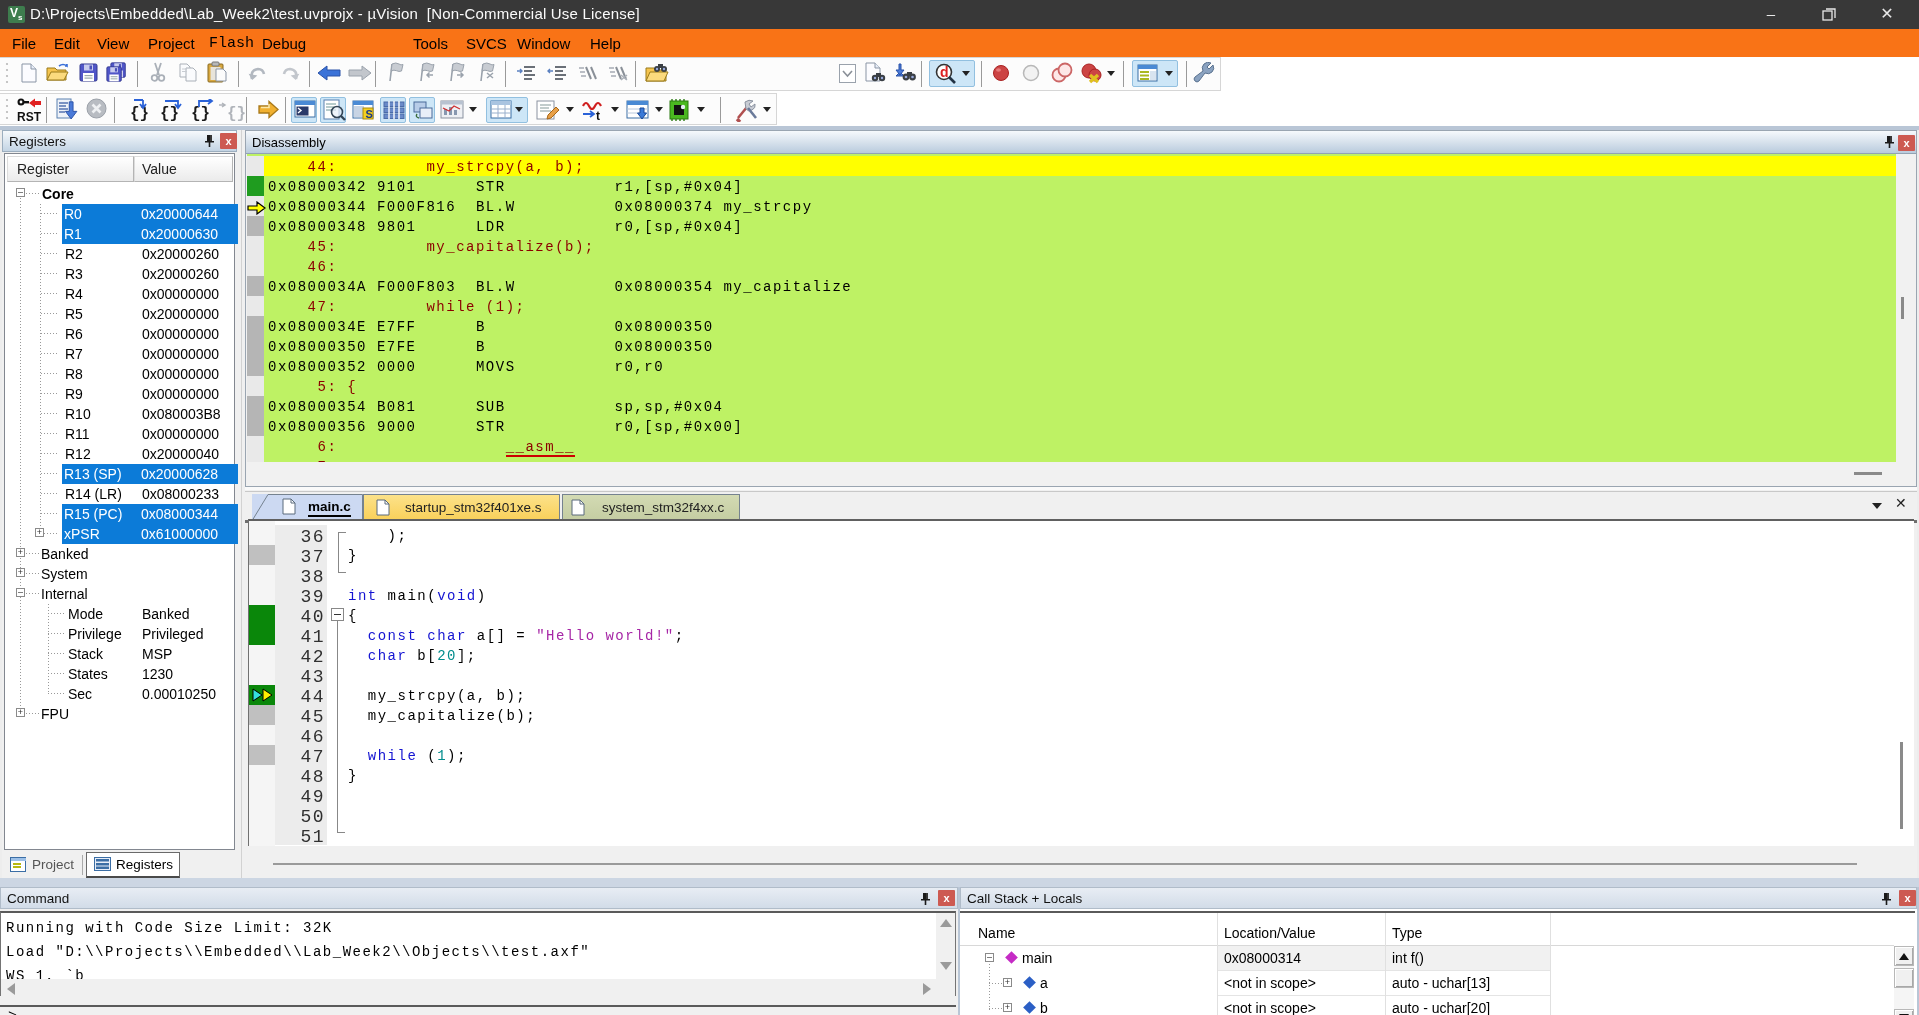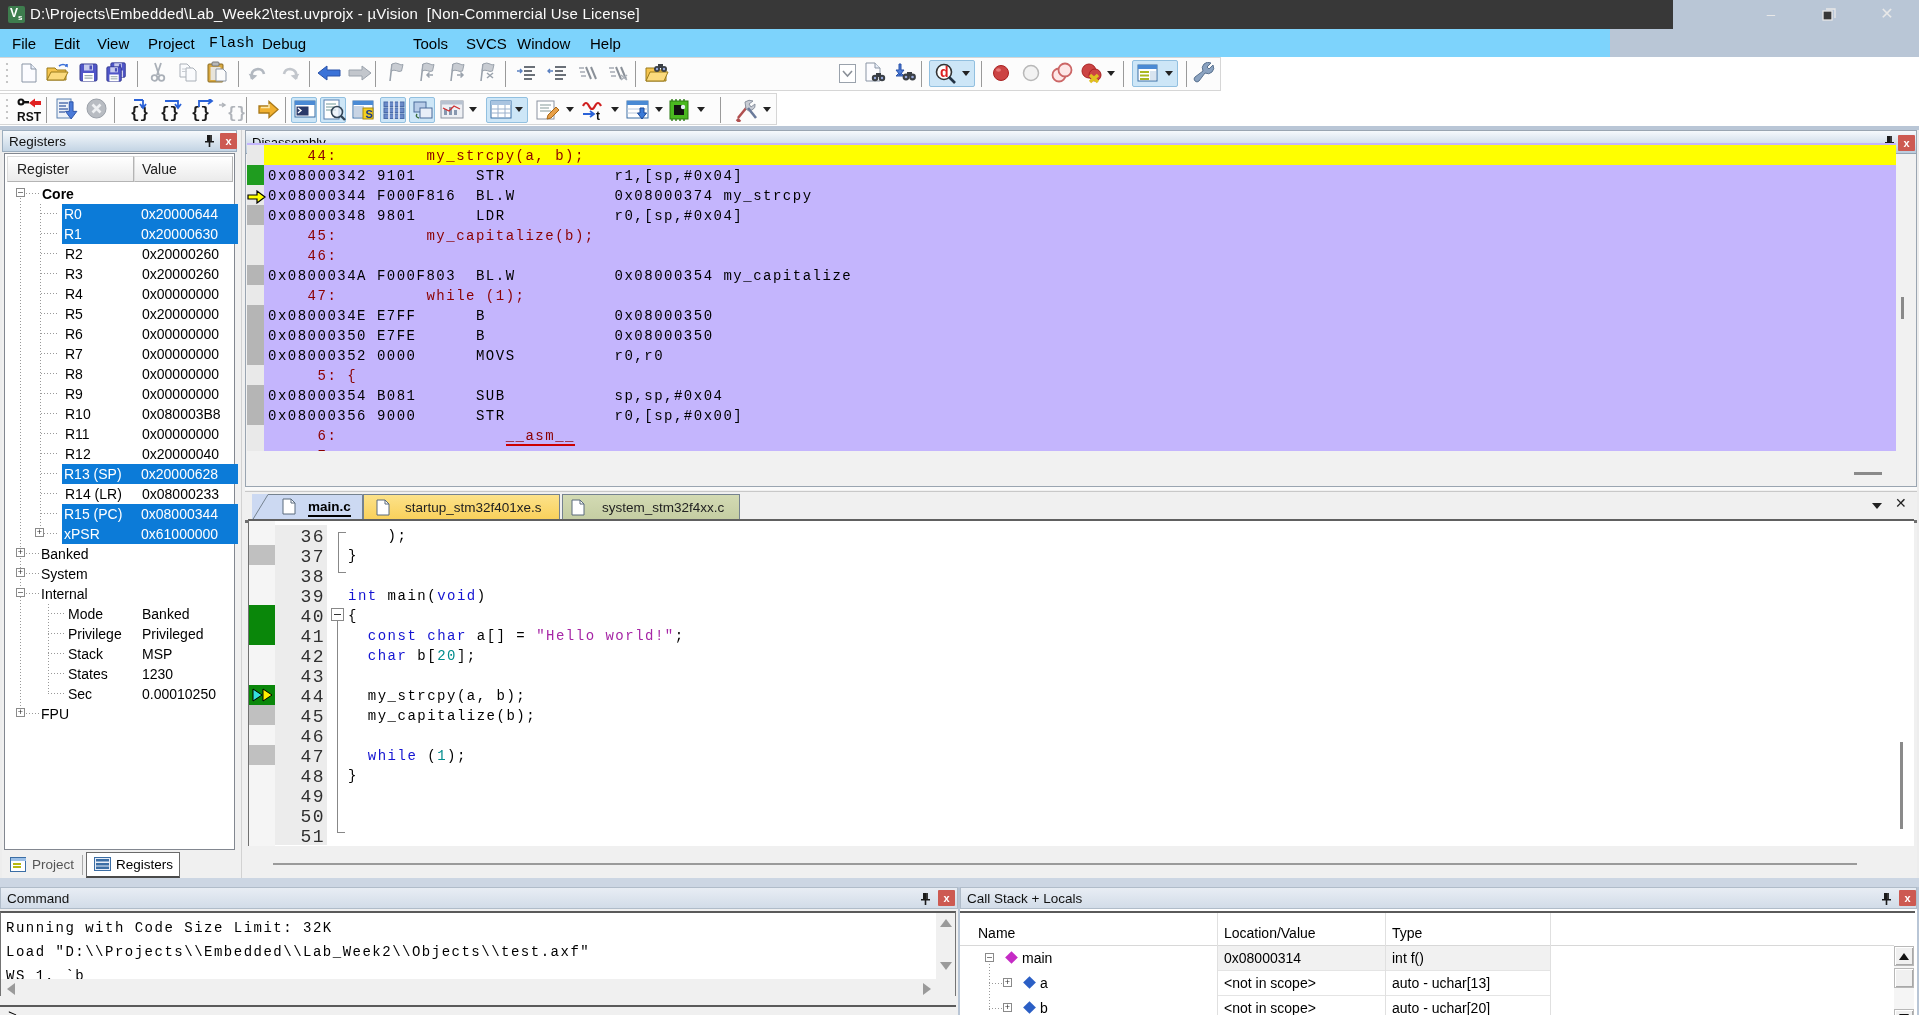--- a/index.html
+++ b/index.html
@@ -2,28 +2,28 @@
 <html><head>
 <meta charset="utf-8">
 <style>
 * { margin:0; padding:0; box-sizing:border-box; }
 html,body { width:1919px; height:1015px; overflow:hidden; }
 body { font-family:"Liberation Sans", sans-serif; position:relative; background:#b9c6d6; }
 .abs { position:absolute; }
 pre, .mono { font-family:"Liberation Mono", monospace; }
 
 
-#titlebar { left:0; top:0; width:1673px; height:29px; background:#383838; color:#fff; }
+#titlebar { left:0; top:0; width:1919px; height:29px; background:#383838; color:#fff; }
 #titlebar .ttext { position:absolute; left:30px; top:5px; font-size:15px; color:#fbfbfb; letter-spacing:0.2px; }
 #uvicon { position:absolute; left:8px; top:6px; width:17px; height:17px; background:#3e7d4e; border-radius:2px; }
 #uvicon span { position:absolute; left:2px; top:0px; font-size:12px; font-weight:bold; color:#fff; }
 .winbtn { position:absolute; top:0; width:58px; height:29px; color:#e8e8e8; font-size:15px; text-align:center; line-height:28px; }
 
 
-#menubar { left:0; top:29px; width:1610px; height:28px; background:#7dd3fc; }
+#menubar { left:0; top:29px; width:1919px; height:28px; background:#f97316; }
 #menubar span { position:absolute; top:6px; font-size:15px; color:#000; font-weight:400; }
 
 
 #toolbar1 { left:0; top:57px; width:1919px; height:36px; background:#ffffff; }
 #toolbar2 { left:0; top:93px; width:1919px; height:33px; background:#ffffff; }
 .tsep { position:absolute; width:1px; background:#9a9a9a; }
 .tbtn-hl { position:absolute; background:#cde6f7; border:1px solid #92c0e0; border-radius:2px; }
 .darr { position:absolute; width:0; height:0; border-left:4px solid transparent; border-right:4px solid transparent; border-top:5px solid #222; }
 
 
@@ -45,21 +45,21 @@
 .dotv { position:absolute; width:1px; background-image:repeating-linear-gradient(#999 0 1px, transparent 1px 3px); }
 .doth { position:absolute; height:1px; background-image:repeating-linear-gradient(90deg,#999 0 1px, transparent 1px 3px); }
 
 
 #regtabs { position:absolute; left:0px; top:722px; width:235px; height:27px; font-size:13.5px; color:#333; }
 #tab-registers { position:absolute; left:84px; top:0px; width:94px; height:26px; background:#fff; border:1px solid #6a6a6a; border-bottom:2px solid #4a4a4a; }
 
 
 #disasm { left:245px; top:130px; width:1672px; height:357px; background:#f1f1f1; border:1px solid #9aa5b1; }
 #dtitle { position:absolute; left:0; top:0; width:1670px; height:23px; background:linear-gradient(#f6f9fc,#b9cbdd); border-bottom:1px solid #93a3b3; }
-#dcontent { position:absolute; left:1px; top:12px; width:1649px; height:308px; background:#c4b5fd; overflow:hidden; }
+#dcontent { position:absolute; left:1px; top:23px; width:1649px; height:308px; background:#bef264; overflow:hidden; }
 .drow { position:absolute; left:0; width:1649px; height:20px; }
 .dgut { position:absolute; left:0px; top:0; width:17px; height:20px; background:#e9e9e9; }
 .dgut.g { background:#b5b5b5; }
 .drow pre { position:absolute; left:21px; top:3px; font-size:14px; letter-spacing:1.5px; line-height:16px; }
 .mrn { color:#8b0000; }
 .yrow { background:#ffff00; }
 
 
 #editor { left:245px; top:490px; width:1672px; height:388px; background:#f0f0f0; }
 #tabbar { position:absolute; left:0; top:1px; width:1672px; height:28px; background:#f0f0f0; border-top:1px solid #c8c8c8; }

